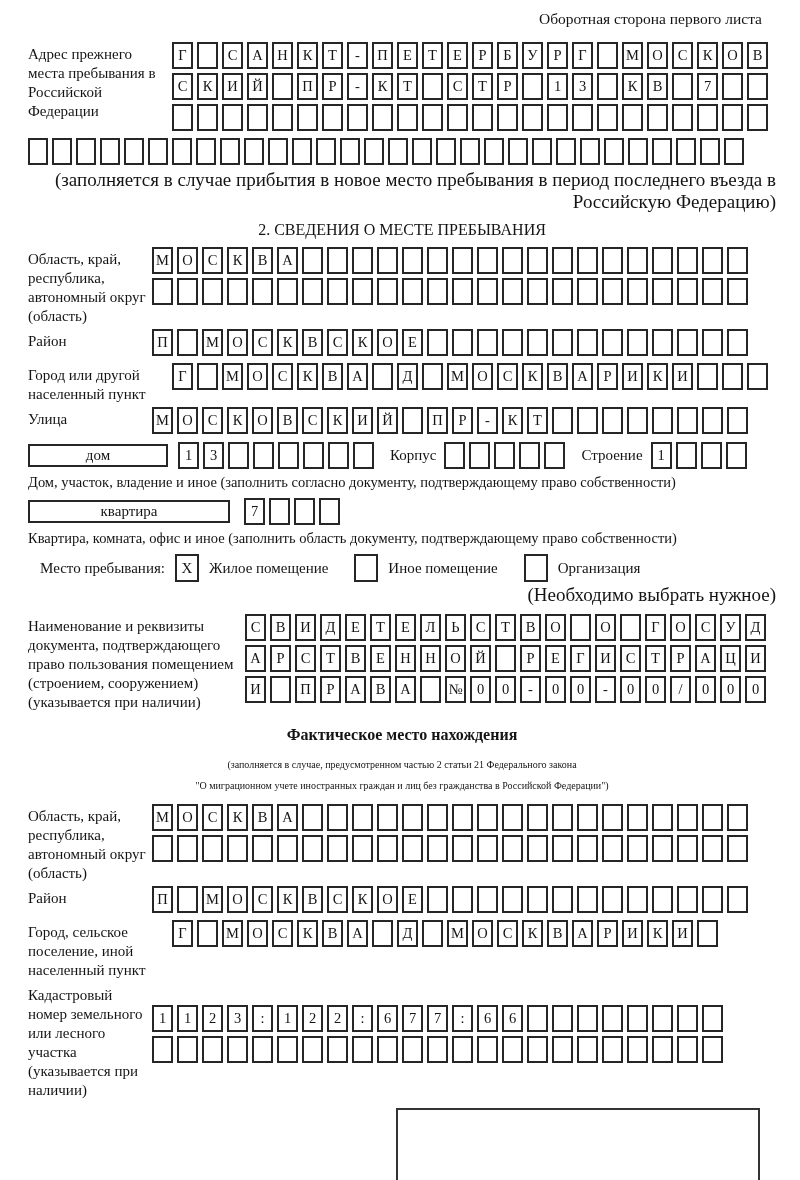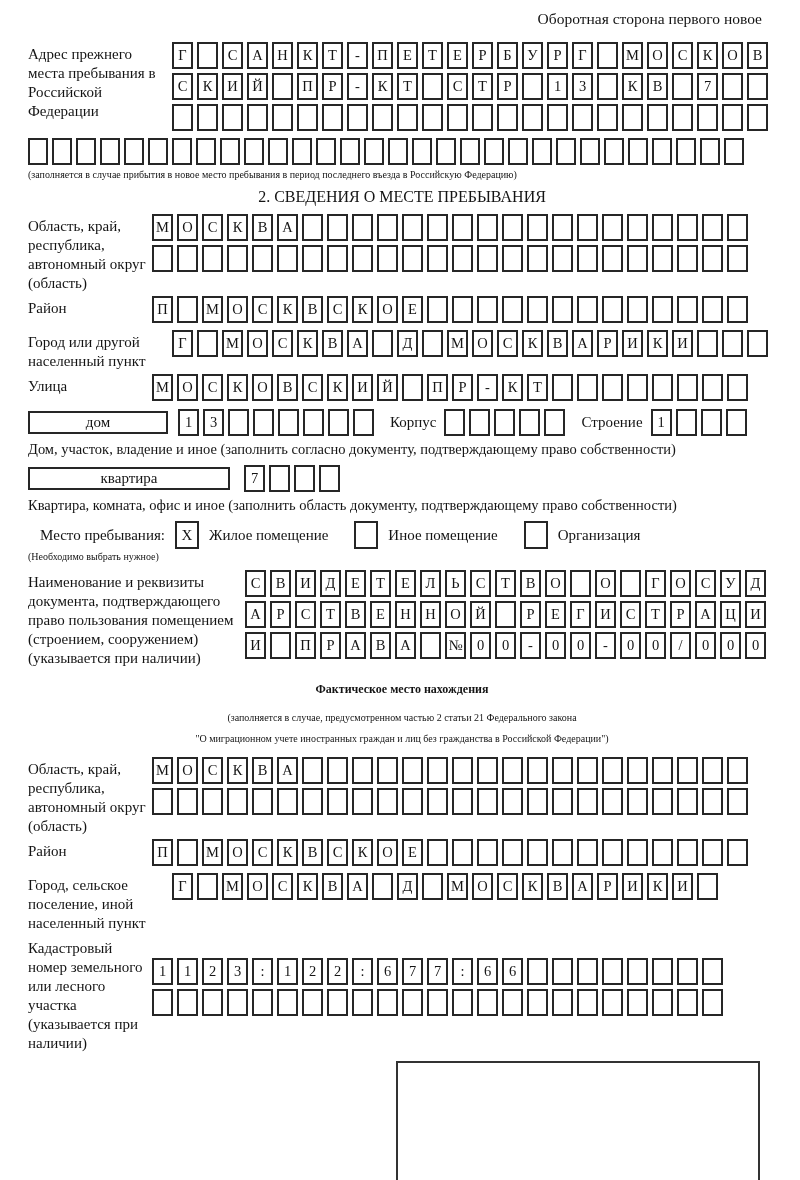--- a/index.html
+++ b/index.html
@@ -20,53 +20,53 @@
   .boxcol{display:flex;flex-direction:column;}
   .boxrow{display:flex;gap:4px;margin-bottom:4px;}
   .cell{
     flex:none;box-sizing:border-box;width:21px;height:27px;
     border:2px solid #262626;background:#fff;
     text-align:center;font-size:14.5px;line-height:23px;
   }
   .tight .cell{width:20px;}
   .boxrow.inline{display:inline-flex;vertical-align:middle;margin-bottom:0;}
 
-  .note{font-size:10px;text-align:left;margin:1px 0 8px;}
+  .note{font-size:19px;text-align:right;margin:1px 0 8px;}
   .note-left{font-size:14.5px;margin:1px 0 7px;}
   .sec-title{font-size:16px;font-weight:normal;text-align:center;margin:6px 0 8px;}
 
   .dom-row,.kv-row{display:flex;align-items:center;margin:4px 0 5px;}
   .label-box{
     flex:none;box-sizing:border-box;border:2px solid #262626;height:23px;
     display:flex;align-items:center;justify-content:center;font-size:15px;
   }
   .dom-box{width:140px;margin-right:10px;}
   .kv-box{width:202px;margin-right:14px;}
   .inline-label{font-size:15px;margin:0 8px 0 16px;}
 
   .place-row{display:flex;align-items:center;font-size:15px;margin:6px 12px 2px;}
   .place-label{margin-right:10px;}
   .checkbox{
     flex:none;box-sizing:border-box;width:24px;height:28px;border:2px solid #262626;
     text-align:center;font-size:15px;line-height:24px;
   }
   .opt-label{margin:0 26px 0 10px;}
 
-  .fact-title{font-size:12px;font-weight:bold;text-align:center;margin:14px 0 10px;}
+  .fact-title{font-size:16px;font-weight:bold;text-align:center;margin:14px 0 10px;}
   .fact-note{font-size:10px;text-align:center;line-height:21px;margin-bottom:8px;}
 
   .stamp-wrap{margin-left:368px;width:372px;margin-top:8px;}
   .stamp-box{box-sizing:border-box;width:364px;height:176px;border:2px solid #333;}
 </style>
 </head>
 <body>
 
 <div class="page">
 
-  <div class="header-note">Оборотная сторона первого новое</div>
+  <div class="header-note">Оборотная сторона первого листа</div>
 
   <div class="field">
     <div class="field-label w144">Адрес прежнего места пребывания в Российской Федерации</div>
     <div class="boxcol">
       <div class="boxrow">
           <span class="cell">Г</span>
           <span class="cell"></span>
           <span class="cell">С</span>
           <span class="cell">А</span>
           <span class="cell">Н</span>

